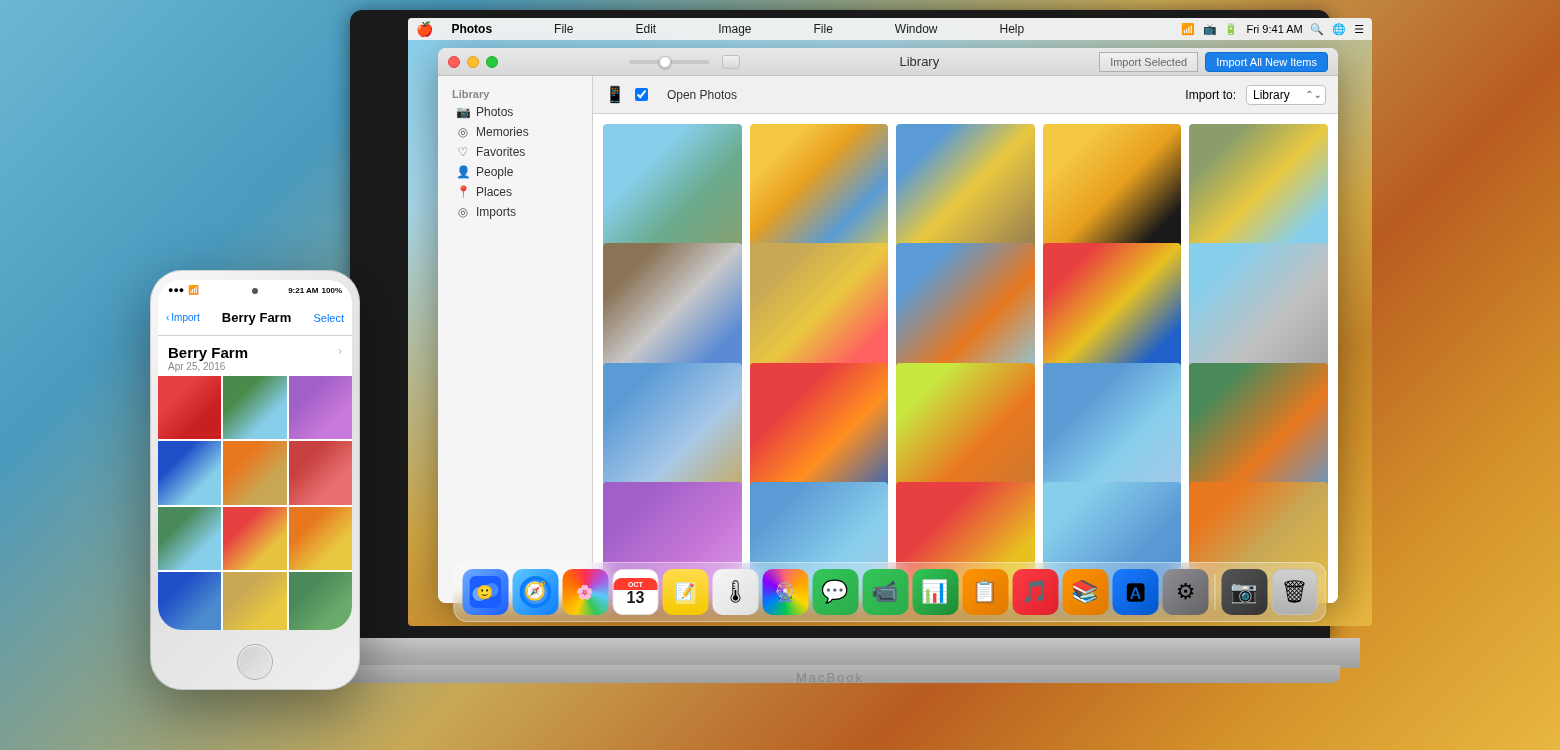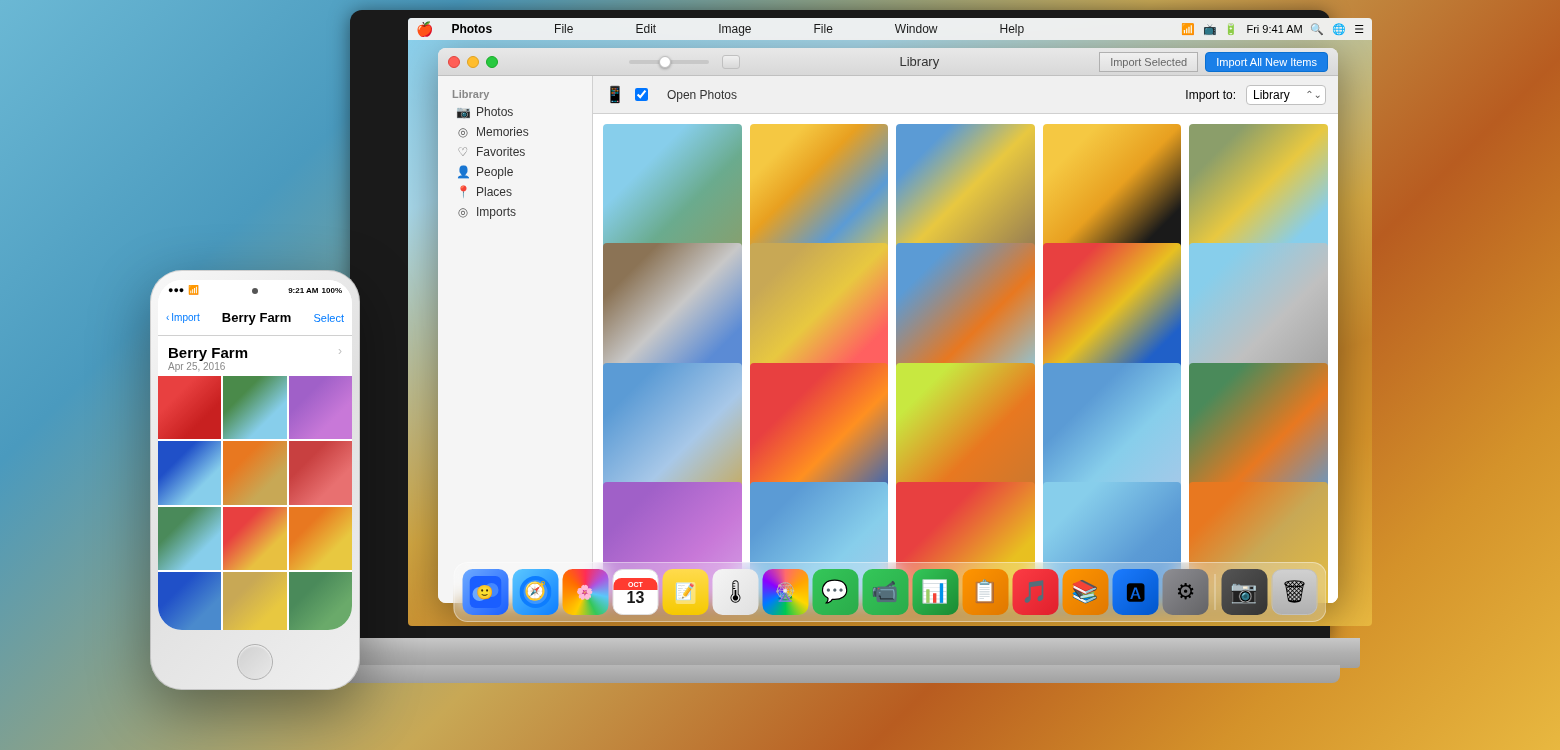--- a/index.html
+++ b/index.html
@@ -686,20 +686,21 @@
         </div>
         <div class="dock-icon" style="background: linear-gradient(180deg, #d0d0d0, #b0b0b0); border-radius: 10px; border: 1px solid #c0c0c0;">
           <span style="font-size: 22px;">🗑</span>
         </div>
       </div>
 
     </div>
   </div>
   <div class="macbook-bottom"></div>
   <div class="macbook-base"></div>
+  <div class="macbook-label">MacBook</div>
 </div>
 
 <div class="iphone-container">
   <div class="iphone-body">
     <div class="iphone-camera"></div>
     <div class="iphone-speaker"></div>
     <div class="iphone-screen">
 
       <div class="iphone-statusbar">
         <span>●●●</span>

